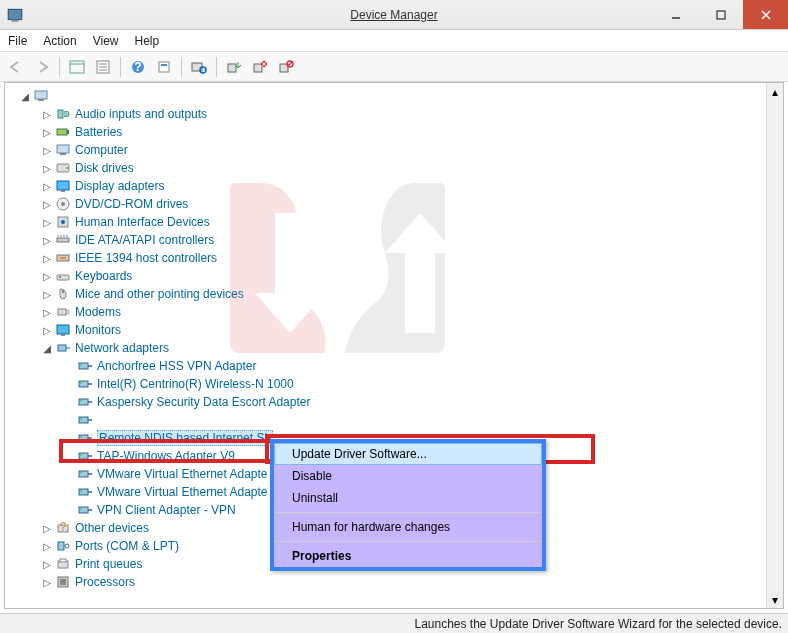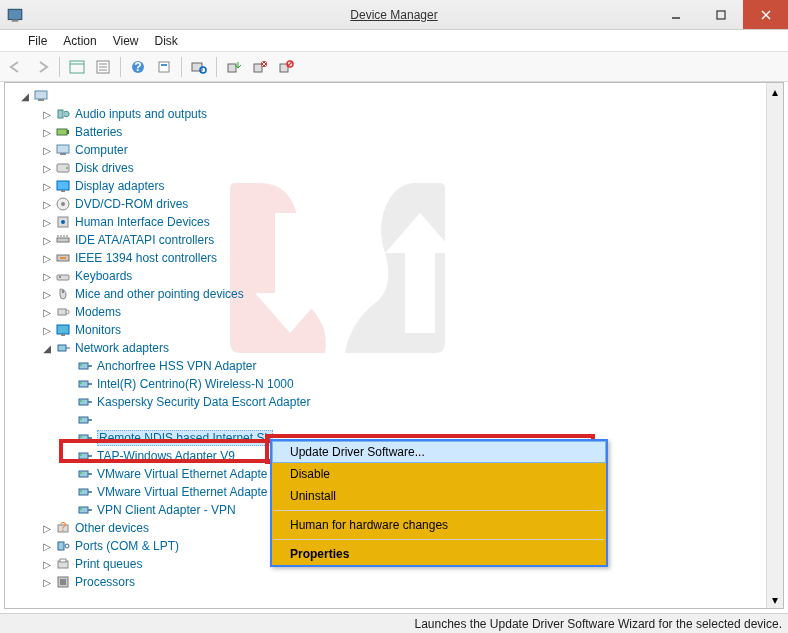--- a/index.html
+++ b/index.html
@@ -8,21 +8,21 @@
 
 .titlebar { height: 30px; background: linear-gradient(#f0f0f0, #e8e8e8); border-bottom: 1px solid #d0d0d0; display: flex; align-items: center; position: relative; }
 .titlebar .sysicon { width: 18px; height: 18px; margin: 0 6px; display:flex; align-items:center; justify-content:center; }
 .titlebar .title { position: absolute; left: 50%; transform: translateX(-50%); color: #333; text-decoration: underline; }
 .winbtns { margin-left: auto; display: flex; height: 100%; }
 .winbtn { width: 45px; display: flex; align-items: center; justify-content: center; color: #333; }
 .winbtn.close { background: #c94f3a; color: #fff; width: 45px; }
 .winbtn svg { width: 10px; height: 10px; }
 
 
-.menubar { height: 22px; border-bottom: 1px solid #e0e0e0; display: flex; align-items: center; padding: 0 20px; background: #fff; }
+.menubar { height: 22px; border-bottom: 1px solid #e0e0e0; display: flex; align-items: center; padding: 0 0; background: #fff; }
 .menubar .menuitem { padding: 3px 8px; color: #222; }
 
 
 .toolbar { height: 30px; border-bottom: 1px solid #d8d8d8; display: flex; align-items: center; padding: 0 4px; background: #f8f8f8; gap: 2px; }
 .tbbtn { width: 24px; height: 24px; display: flex; align-items: center; justify-content: center; border: 1px solid transparent; }
 .tbbtn.disabled { opacity: 0.45; }
 .tbsep { width: 1px; height: 20px; background: #ccc; margin: 0 3px; }
 
 
 .treewrap { position: absolute; top: 82px; left: 4px; right: 4px; bottom: 24px; border: 1px solid #bcbcbc; background: #fff; overflow: hidden; }
@@ -38,21 +38,21 @@
 .label { color: #0369a1; }
 .row.selected .label { background: #cde8ff; border: 1px dotted #6aa9e0; padding: 0 1px; }
 .lvl1 { padding-left: 14px; }
 .lvl2 { padding-left: 36px; }
 .lvl3 { padding-left: 58px; }
 
 
 .redbox { position: absolute; border: 4px solid #d62626; pointer-events: none; }
 
 
-.ctxmenu { position: absolute; background: #eab308; border: 2px solid #3b82f6; box-shadow: 2px 2px 4px rgba(0,0,0,0.25); z-index: 50; width: 338px; }
+.ctxmenu { position: absolute; background: #c4b5fd; border: 4px solid #3b82f6; box-shadow: 2px 2px 4px rgba(0,0,0,0.25); z-index: 50; width: 276px; }
 .ctxitem { padding: 4px 18px; color: #000; }
 .ctxitem.hl { background: #cde8ff; border: 1px solid #7eb4ea; padding: 3px 17px; }
 .ctxitem.bold { font-weight: bold; }
 .ctxsep { height: 1px; background: #d0d0d0; margin: 3px 2px; }
 
 
 .statusbar { position: absolute; bottom: 0; left: 0; right: 0; height: 20px; background: #f0f0f0; border-top: 1px solid #d0d0d0; padding: 2px 6px; color: #222; display:flex; align-items:center;justify-content:flex-end; }
 
 
 .vscroll { position:absolute; right:0; top:0; bottom:0; width:17px; background:#f0f0f0; border-left:1px solid #dedede; }
@@ -86,21 +86,21 @@
           <line x1="9" y1="1" x2="1" y2="9" stroke="#fff" stroke-width="1.5"></line>
         </svg>
       </div>
   </div>
 </div>
 
 <div class="menubar">
   <span class="menuitem">File</span>
   <span class="menuitem">Action</span>
   <span class="menuitem">View</span>
-  <span class="menuitem">Disk</span>
+  <span class="menuitem">Help</span>
 </div>
 
 <div class="toolbar">
   <div class="tbbtn disabled">
       <svg width="16" height="12" viewBox="0 0 16 12">
         <path d="M10 1 L3 6 L10 11" fill="none" stroke="#666" stroke-width="2"></path>
       </svg>
     </div>
   <div class="tbbtn disabled">
       <svg width="16" height="12" viewBox="0 0 16 12">

